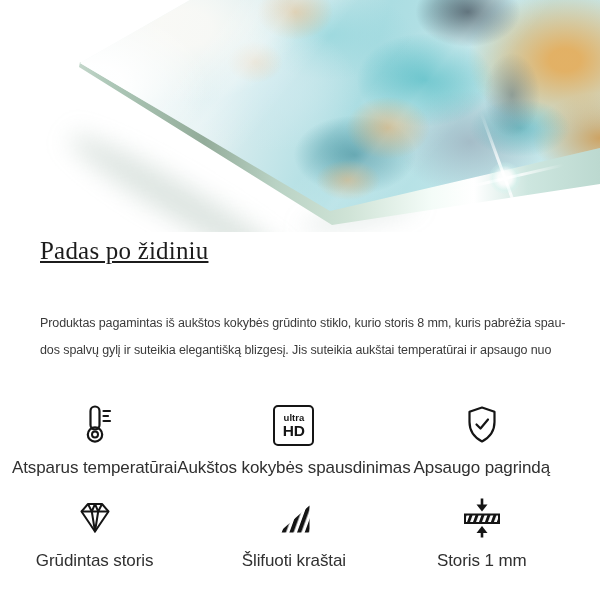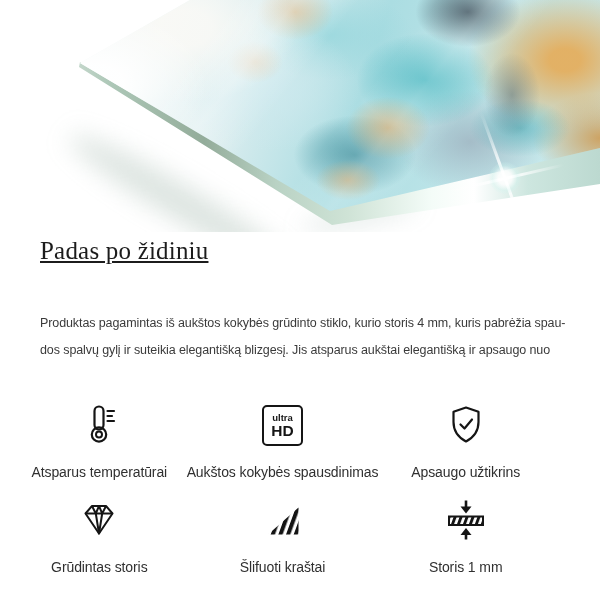--- a/index.html
+++ b/index.html
@@ -82,21 +82,21 @@
     letter-spacing:-0.1px;white-space:nowrap;
   }
 
   
   .features{
     position:absolute;left:12px;top:401px;width:541px;
     display:grid;grid-template-columns:repeat(3,1fr);row-gap:16px;
   }
   .feature{display:flex;flex-direction:column;align-items:center;}
   .icon-slot{height:48px;display:flex;align-items:center;justify-content:center;}
-  .feature-label{margin-top:15px;font-size:14px;color:#303030;letter-spacing:-0.1px;white-space:nowrap;text-align:center;}
+  .feature-label{margin-top:9px;font-size:17px;color:#303030;letter-spacing:-0.1px;white-space:nowrap;text-align:center;}
 
   .uhd-box{
     width:37px;height:37px;border:2.5px solid #151515;border-radius:5px;
     display:flex;flex-direction:column;align-items:center;justify-content:center;
     color:#151515;background:#fff;
   }
   .uhd-top{font-size:9.5px;font-weight:700;line-height:10px;letter-spacing:0;}
   .uhd-bottom{font-size:15.5px;font-weight:800;line-height:15px;letter-spacing:0;}
 
   svg{display:block;}
@@ -127,22 +127,22 @@
       <span class="ray r2"></span>
       <span class="glow"></span>
   </div>
 </div>
 
 <h1 class="title" style="margin:0">
   <span>Padas po židiniu</span><br>
 </h1>
 
 <div class="desc">
-  <div>Produktas pagamintas iš aukštos kokybės grūdinto stiklo, kurio storis 4 mm, kuris pabrėžia spau-</div>
-  <div>dos spalvų gylį ir suteikia elegantišką blizgesį. Jis atsparus aukštai elegantišką ir apsaugo nuo</div>
+  <div>Produktas pagamintas iš aukštos kokybės grūdinto stiklo, kurio storis 8 mm, kuris pabrėžia spau-</div>
+  <div>dos spalvų gylį ir suteikia elegantišką blizgesį. Jis suteikia aukštai temperatūrai ir apsaugo nuo</div>
 </div>
 
 <div class="features">
 
   <div class="feature">
     <div class="icon-slot">
       <svg width="46" height="46" viewBox="0 0 46 46" fill="none" stroke="#151515" stroke-width="2.2" stroke-linecap="round">
         <rect x="18.5" y="4.5" width="9" height="23" rx="4.5"></rect>
         <circle cx="23" cy="32.5" r="7.2"></circle>
         <circle cx="23" cy="32.5" r="3" stroke-width="2"></circle>
@@ -164,21 +164,21 @@
     <span class="feature-label">Aukštos kokybės spausdinimas</span>
   </div>
 
   <div class="feature">
     <div class="icon-slot">
       <svg width="44" height="44" viewBox="0 0 44 44" fill="none" stroke="#151515" stroke-width="2.2" stroke-linecap="round" stroke-linejoin="round">
         <path d="M22 4.5 L34.5 8.8 V19 C34.5 28 29.5 34.5 22 38.5 C14.5 34.5 9.5 28 9.5 19 V8.8 Z"></path>
         <path d="M16.5 21.5 L20.5 25.5 L28 16.5"></path>
       </svg>
     </div>
-    <span class="feature-label">Apsaugo užtikrins</span>
+    <span class="feature-label">Apsaugo pagrindą</span>
   </div>
 
   <div class="feature">
     <div class="icon-slot">
       <svg width="46" height="46" viewBox="0 0 46 46" fill="none" stroke="#151515" stroke-width="2" stroke-linejoin="round">
         <path d="M16 9 H30 L36.5 16.5 L23 36.5 L9.5 16.5 Z"></path>
         <path d="M9.5 16.5 H36.5"></path>
         <path d="M16 9 L19.8 16.5 L23 9 L26.2 16.5 L30 9"></path>
         <path d="M19.8 16.5 L23 36.5 L26.2 16.5"></path>
       </svg>

